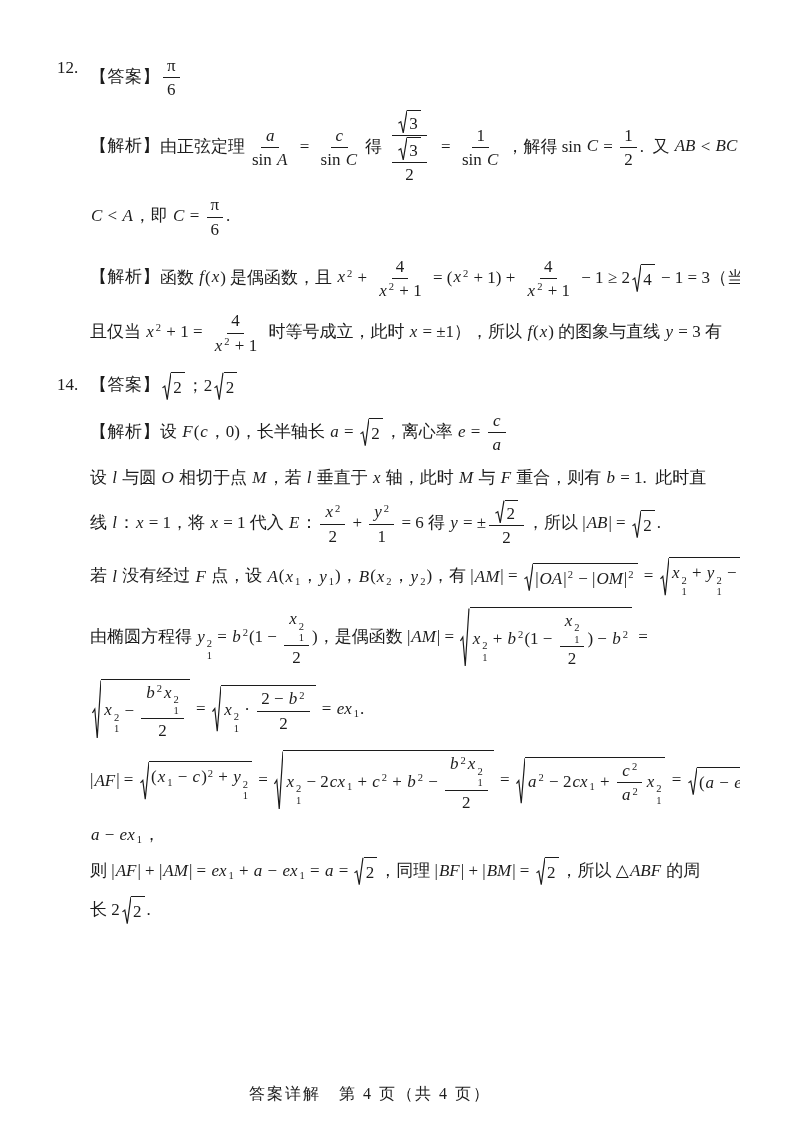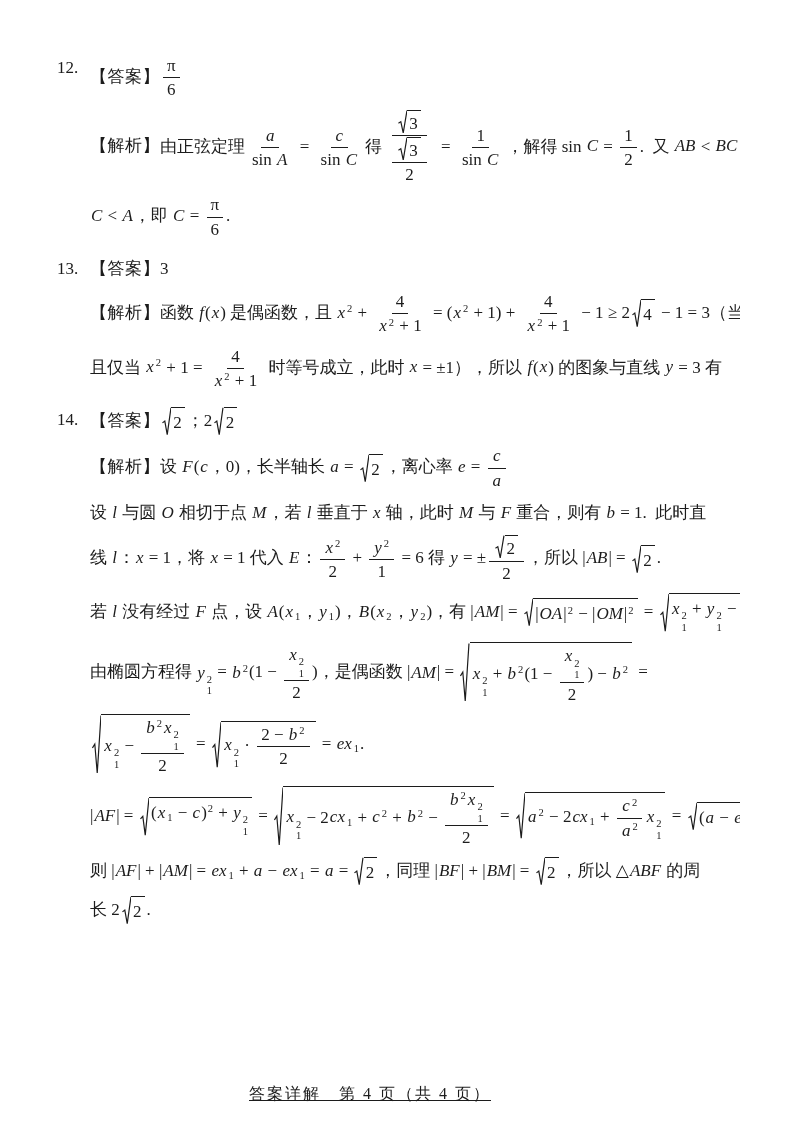--- a/index.html
+++ b/index.html
@@ -20,21 +20,21 @@
   .ss{display:inline-flex;flex-direction:column;align-items:flex-start;
       font-size:0.62em;line-height:1.1;vertical-align:-0.5em;padding:0 1px;}
   .frac{display:inline-flex;flex-direction:column;align-items:center;
         vertical-align:middle;margin:0 3px;line-height:1.25;text-align:center;}
   .frac > .num{display:block;padding:0 4px 1px 4px;border-bottom:1.2px solid #1c1c1c;}
   .frac > .den{display:block;padding:1px 4px 0 4px;}
   .sqrt{display:inline-flex;align-items:stretch;vertical-align:middle;margin:0 2px;}
   .sqrt > svg{width:0.55em;flex:0 0 auto;display:block;}
   .radicand{display:inline-block;border-top:1.2px solid #1c1c1c;padding:2px 3px 0 2px;}
   .footer{position:absolute;left:0;right:0;bottom:28px;text-align:center;
-          font-size:16px;color:#1c1c1c;letter-spacing:2px;text-decoration:underline;}
+          font-size:16px;color:#1c1c1c;letter-spacing:2px;}
 </style>
 </head>
 <body>
 
 <div class="page">
   <div class="content">
       <div class="question">
         <div class="mline"><span class="qnum">12.</span><span class="lab">【答案】</span><span class="frac">
             <span class="num"><span class="t">π</span></span>
             <span class="den"><span class="t">6</span></span>
@@ -67,21 +67,20 @@
           </span><span class="t">，解得 sin </span><span class="mi">C</span><span class="t"> = </span><span class="frac">
             <span class="num"><span class="t">1</span></span>
             <span class="den"><span class="t">2</span></span>
           </span><span class="t">.  又 </span><span class="mi">AB</span><span class="t"> &lt; </span><span class="mi">BC</span><span class="t">，所以</span></div>
         <div class="mline"><span class="mi">C</span><span class="t"> &lt; </span><span class="mi">A</span><span class="t">，即 </span><span class="mi">C</span><span class="t"> = </span><span class="frac">
             <span class="num"><span class="t">π</span></span>
             <span class="den"><span class="t">6</span></span>
           </span><span class="t">.</span></div>
       </div>
       <div class="question">
-        <div class="mline"><span class="qnum">13.</span><span class="lab">【答案】</span><span class="t">3</span></div>
         <div class="mline"><span class="lab">【解析】</span><span class="t">函数 </span><span class="mi">f</span><span class="t">(</span><span class="mi">x</span><span class="t">) 是偶函数，且 </span><span class="mi">x</span><span class="sup">2</span><span class="t"> + </span><span class="frac">
             <span class="num"><span class="t">4</span></span>
             <span class="den"><span class="mi">x</span><span class="sup">2</span><span class="t"> + 1</span></span>
           </span><span class="t"> = (</span><span class="mi">x</span><span class="sup">2</span><span class="t"> + 1) + </span><span class="frac">
             <span class="num"><span class="t">4</span></span>
             <span class="den"><span class="mi">x</span><span class="sup">2</span><span class="t"> + 1</span></span>
           </span><span class="t"> − 1 ≥ 2</span><span class="sqrt">
             <svg viewBox="0 0 10 24" preserveAspectRatio="none" aria-hidden="true">
               <path d="M0.5 13 L3 11.5 L5.6 22.6 L9.6 0.6" fill="none" stroke="#1c1c1c" stroke-width="1.2" vector-effect="non-scaling-stroke"></path>
             </svg>
@@ -233,20 +232,21 @@
               </span><span class="mi">x</span><span class="ss">
                 <span class="up">2</span>
                 <span class="dn">1</span>
               </span></span>
           </span><span class="t"> = </span><span class="sqrt">
             <svg viewBox="0 0 10 24" preserveAspectRatio="none" aria-hidden="true">
               <path d="M0.5 13 L3 11.5 L5.6 22.6 L9.6 0.6" fill="none" stroke="#1c1c1c" stroke-width="1.2" vector-effect="non-scaling-stroke"></path>
             </svg>
             <span class="radicand"><span class="t">(</span><span class="mi">a</span><span class="t"> − </span><span class="mi">ex</span><span class="sub">1</span><span class="t">)</span><span class="sup">2</span></span>
           </span><span class="t"> =</span></div>
+        <div class="mline"><span class="mi">a</span><span class="t"> − </span><span class="mi">ex</span><span class="sub">1</span><span class="t">，</span></div>
         <div class="mline"><span class="t">则 |</span><span class="mi">AF</span><span class="t">| + |</span><span class="mi">AM</span><span class="t">| = </span><span class="mi">ex</span><span class="sub">1</span><span class="t"> + </span><span class="mi">a</span><span class="t"> − </span><span class="mi">ex</span><span class="sub">1</span><span class="t"> = </span><span class="mi">a</span><span class="t"> = </span><span class="sqrt">
             <svg viewBox="0 0 10 24" preserveAspectRatio="none" aria-hidden="true">
               <path d="M0.5 13 L3 11.5 L5.6 22.6 L9.6 0.6" fill="none" stroke="#1c1c1c" stroke-width="1.2" vector-effect="non-scaling-stroke"></path>
             </svg>
             <span class="radicand"><span class="t">2</span></span>
           </span><span class="t">，同理 |</span><span class="mi">BF</span><span class="t">| + |</span><span class="mi">BM</span><span class="t">| = </span><span class="sqrt">
             <svg viewBox="0 0 10 24" preserveAspectRatio="none" aria-hidden="true">
               <path d="M0.5 13 L3 11.5 L5.6 22.6 L9.6 0.6" fill="none" stroke="#1c1c1c" stroke-width="1.2" vector-effect="non-scaling-stroke"></path>
             </svg>
             <span class="radicand"><span class="t">2</span></span>

